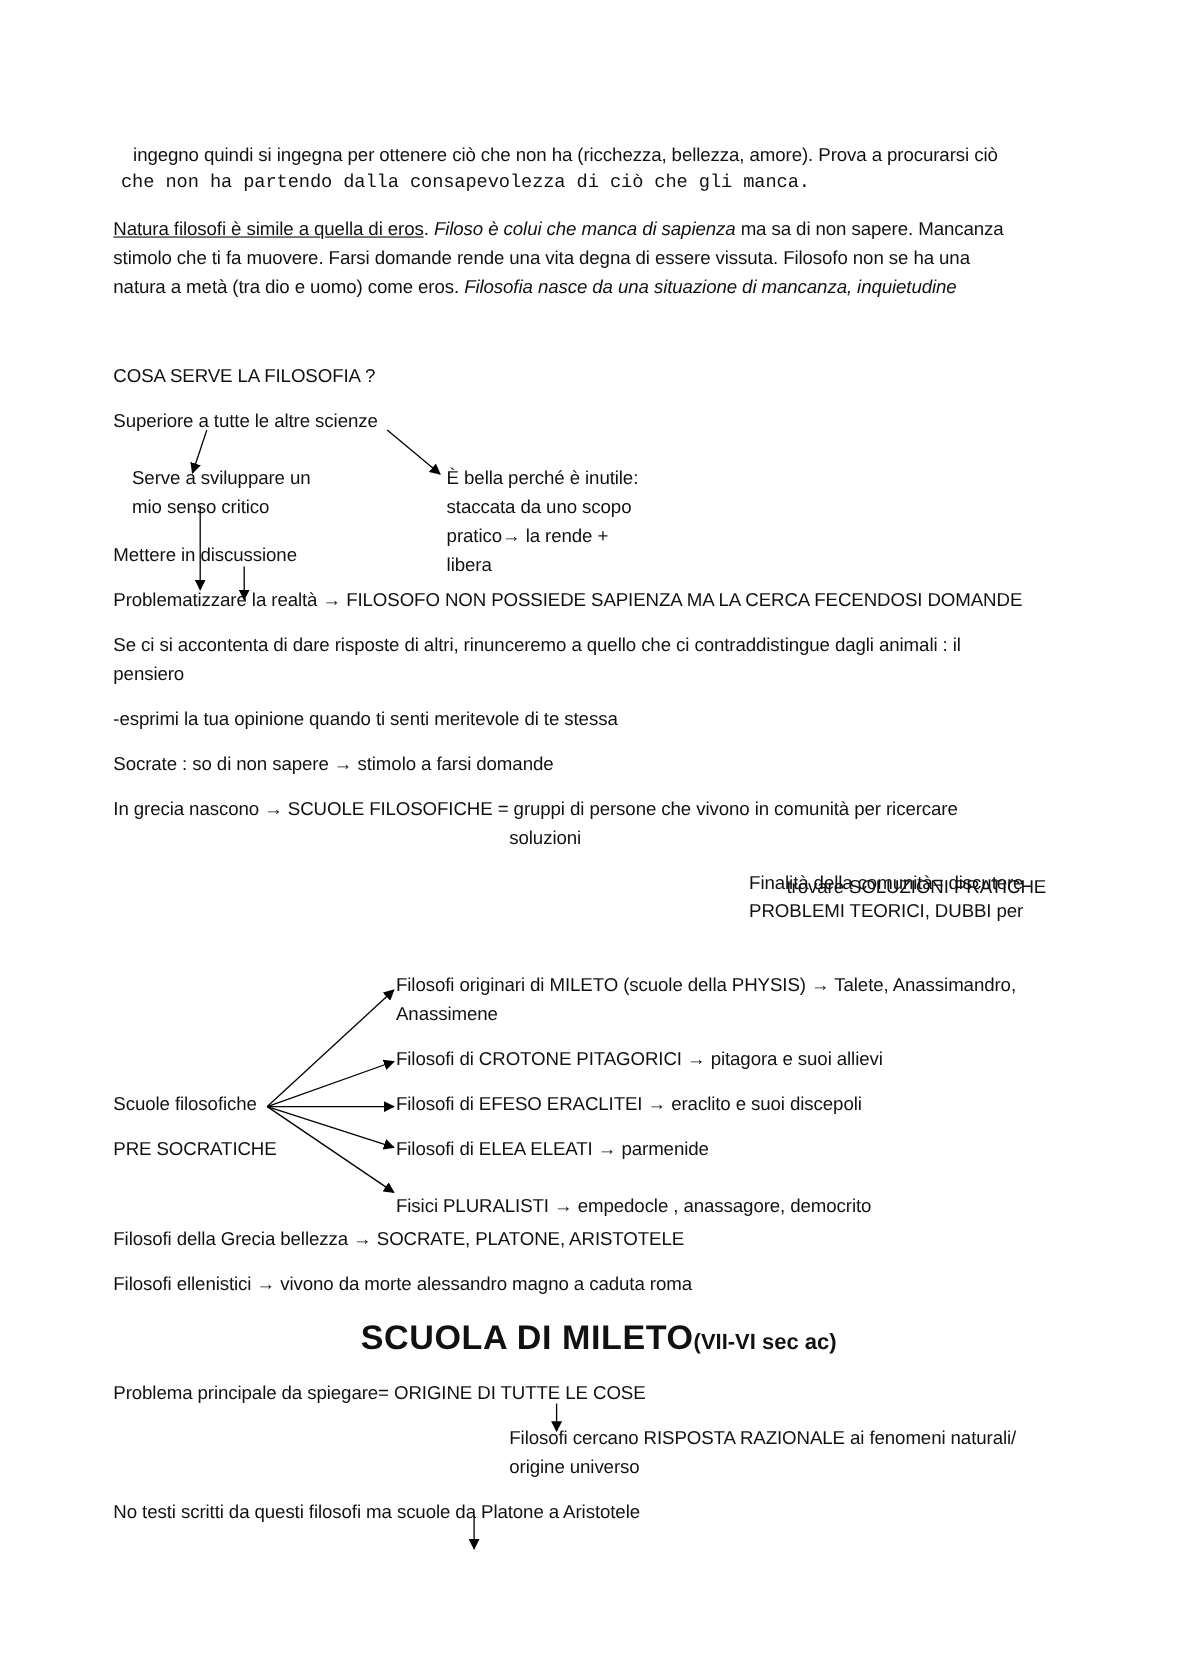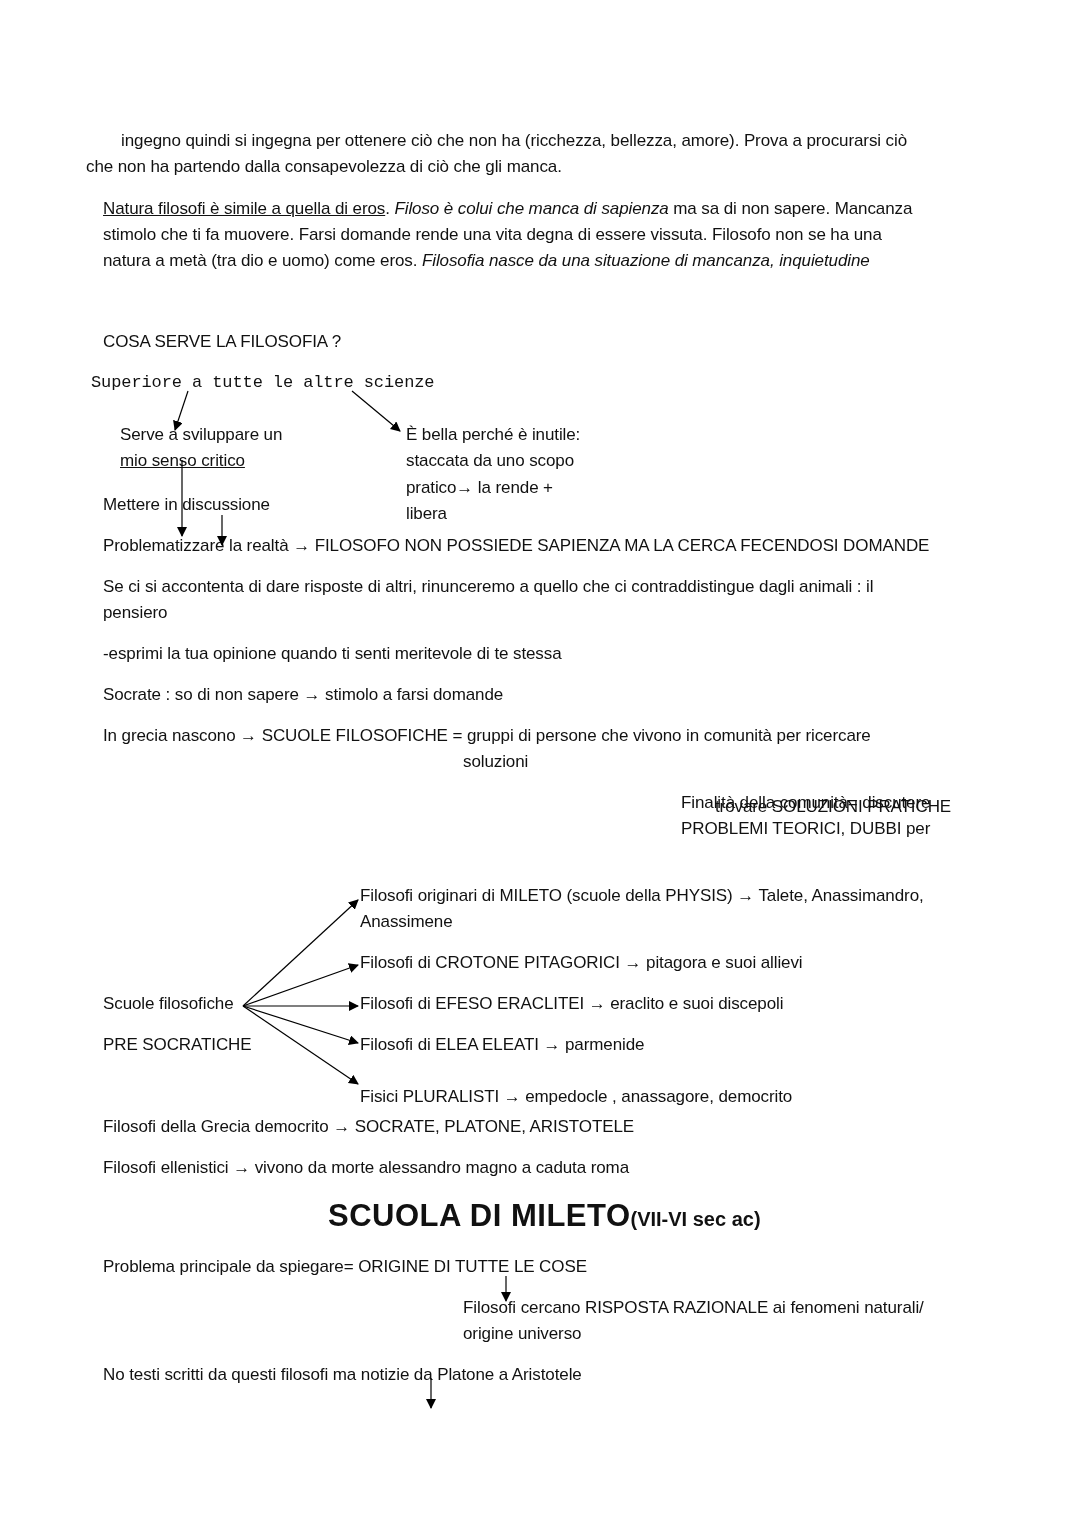--- a/index.html
+++ b/index.html
@@ -11,34 +11,34 @@
   .heading { position:absolute; left:328px; top:1198px; white-space:nowrap;
              font-family:"Liberation Sans", sans-serif; font-weight:bold; }
   .heading .big { font-size:31px; font-weight:bold; letter-spacing:0.5px; }
   .heading .small { font-size:20px; font-weight:bold; }
   svg.arrows { position:absolute; left:0; top:0; width:1080px; height:1527px; pointer-events:none; }
 </style>
 </head>
 <body>
 
 <div class="t" style="left:121px;top:128px;">ingegno quindi si ingegna per ottenere ciò che non ha (ricchezza, bellezza, amore). Prova a procurarsi ciò</div>
-<div class="t" style="left:86px;top:154px;">che non ha partendo dalla consapevolezza di ciò che gli manca.</div>
+<div class="t" style="left:110px;top:154px;font-family:Liberation Mono, monospace;">che non ha partendo dalla consapevolezza di ciò che gli manca.</div>
 
 <div class="t" style="left:103px;top:196px;">
   <span class="u">Natura filosofi è simile a quella di eros</span><span>. </span><span class="i">Filoso è colui che manca di sapienza</span><span> ma sa di non sapere. Mancanza</span>
 </div>
 <div class="t" style="left:103px;top:222px;">stimolo che ti fa muovere. Farsi domande rende una vita degna di essere vissuta. Filosofo non se ha una</div>
 <div class="t" style="left:103px;top:248px;">
   <span>natura a metà (tra dio e uomo) come eros. </span><span class="i">Filosofia nasce da una situazione di mancanza, inquietudine</span>
 </div>
 
 <div class="t" style="left:103px;top:329px;">COSA SERVE LA FILOSOFIA ?</div>
-<div class="t" style="left:91px;top:370px;font-family:Liberation Mono, monospace;">Superiore a tutte le altre scienze</div>
+<div class="t" style="left:103px;top:370px;">Superiore a tutte le altre scienze</div>
 <div class="t" style="left:120px;top:422px;">Serve a sviluppare un</div>
-<div class="t" style="left:120px;top:448px;text-decoration:underline;">mio senso critico</div>
+<div class="t" style="left:120px;top:448px;">mio senso critico</div>
 <div class="t" style="left:406px;top:422px;">È bella perché è inutile:</div>
 <div class="t" style="left:406px;top:448px;">staccata da uno scopo</div>
 <div class="t" style="left:406px;top:475px;">pratico→ la rende +</div>
 <div class="t" style="left:406px;top:501px;">libera</div>
 <div class="t" style="left:103px;top:492px;">Mettere in discussione</div>
 <div class="t" style="left:103px;top:533px;">Problematizzare la realtà → FILOSOFO NON POSSIEDE SAPIENZA MA LA CERCA FECENDOSI DOMANDE</div>
 
 <div class="t" style="left:103px;top:574px;">Se ci si accontenta di dare risposte di altri, rinunceremo a quello che ci contraddistingue dagli animali : il</div>
 <div class="t" style="left:103px;top:600px;">pensiero</div>
 <div class="t" style="left:103px;top:641px;">-esprimi la tua opinione quando ti senti meritevole di te stessa</div>
@@ -50,31 +50,31 @@
 <div class="t" style="left:681px;top:794px;margin-left:34px;">trovare SOLUZIONI PRATICHE</div>
 
 <div class="t" style="left:360px;top:883px;">Filosofi originari di MILETO (scuole della PHYSIS) → Talete, Anassimandro,</div>
 <div class="t" style="left:360px;top:909px;">Anassimene</div>
 <div class="t" style="left:360px;top:950px;">Filosofi di CROTONE PITAGORICI → pitagora e suoi allievi</div>
 <div class="t" style="left:103px;top:991px;">Scuole filosofiche</div>
 <div class="t" style="left:360px;top:991px;">Filosofi di EFESO ERACLITEI → eraclito e suoi discepoli</div>
 <div class="t" style="left:103px;top:1032px;">PRE SOCRATICHE</div>
 <div class="t" style="left:360px;top:1032px;">Filosofi di ELEA ELEATI → parmenide</div>
 <div class="t" style="left:360px;top:1073px;margin-top:11px;">Fisici PLURALISTI → empedocle , anassagore, democrito</div>
-<div class="t" style="left:103px;top:1114px;">Filosofi della Grecia democrito → SOCRATE, PLATONE, ARISTOTELE</div>
+<div class="t" style="left:103px;top:1114px;">Filosofi della Grecia bellezza → SOCRATE, PLATONE, ARISTOTELE</div>
 <div class="t" style="left:103px;top:1155px;">Filosofi ellenistici → vivono da morte alessandro magno a caduta roma</div>
 
 <div class="heading">
   <span class="big">SCUOLA DI MILETO</span><span class="small">(VII-VI sec ac)</span>
 </div>
 
 <div class="t" style="left:103px;top:1254px;">Problema principale da spiegare= ORIGINE DI TUTTE LE COSE</div>
 <div class="t" style="left:463px;top:1295px;">Filosofi cercano RISPOSTA RAZIONALE ai fenomeni naturali/</div>
 <div class="t" style="left:463px;top:1321px;">origine universo</div>
-<div class="t" style="left:103px;top:1362px;">No testi scritti da questi filosofi ma notizie da Platone a Aristotele</div>
+<div class="t" style="left:103px;top:1362px;">No testi scritti da questi filosofi ma scuole da Platone a Aristotele</div>
 
 <svg class="arrows" xmlns="http://www.w3.org/2000/svg">
   <defs>
     <marker id="ah" markerWidth="10" markerHeight="10" refX="9" refY="5" orient="auto" markerUnits="userSpaceOnUse">
       <path d="M0,0 L10,5 L0,10 z" fill="#000"></path>
     </marker>
   </defs>
   <line x1="188" y1="391" x2="175" y2="430" stroke="#000" stroke-width="1.2" marker-end="url(#ah)"></line>
   <line x1="352" y1="391" x2="400" y2="431" stroke="#000" stroke-width="1.2" marker-end="url(#ah)"></line>
   <line x1="182" y1="460" x2="182" y2="536" stroke="#000" stroke-width="1.2" marker-end="url(#ah)"></line>

